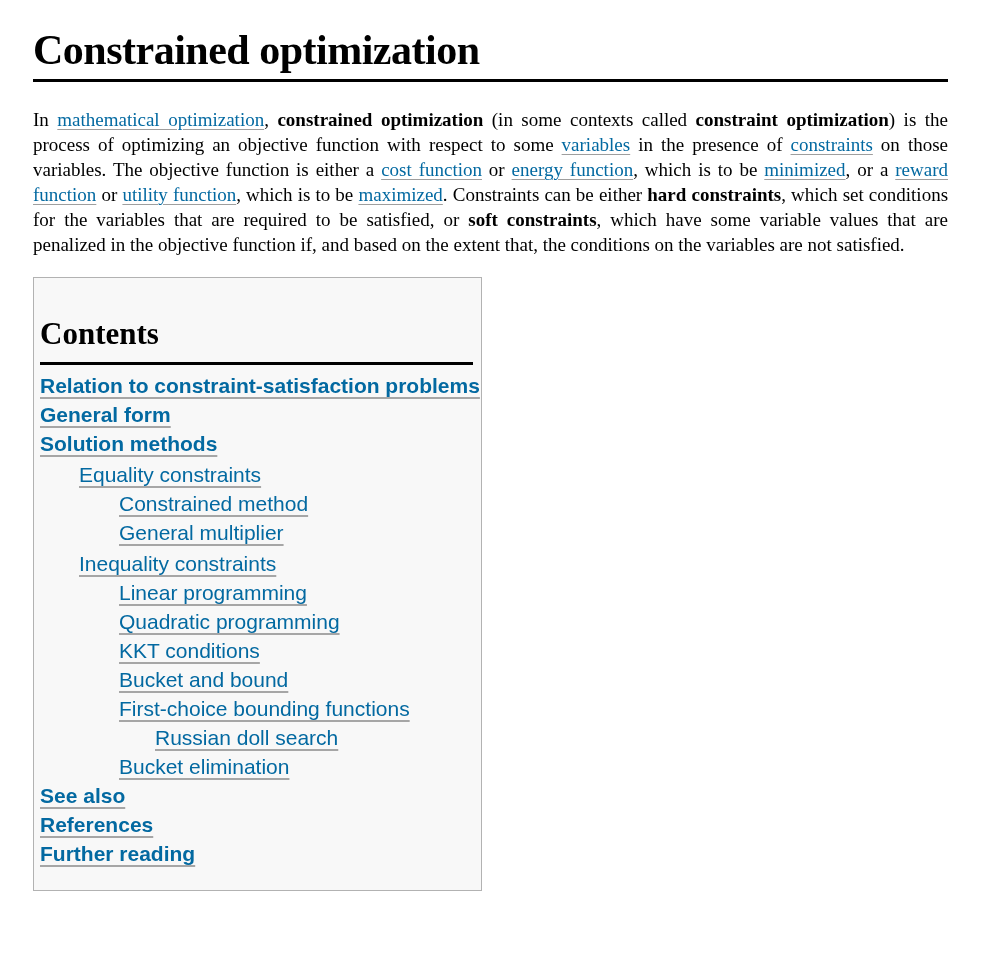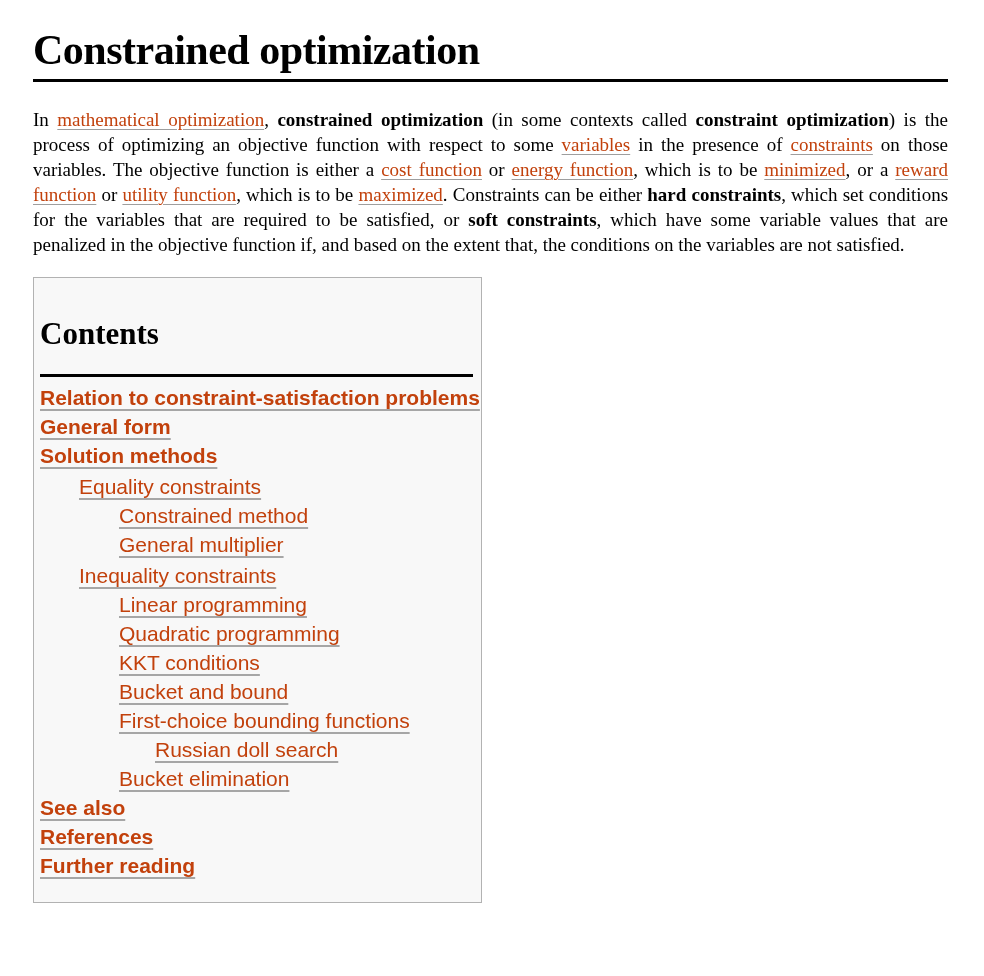--- a/index.html
+++ b/index.html
@@ -23,41 +23,41 @@
     border-bottom: 3px solid #000;
   }
 
   p.intro {
     margin-top: 25px;
     font-size: 19px;
     line-height: 25px;
     text-align: justify;
   }
   p.intro b { font-weight: bold; }
-  a { color: #c2410c; cursor: pointer; }
+  a { color: #0369a1; cursor: pointer; }
   a.ilink {
     text-decoration: underline;
     text-decoration-color: #9e9e9e;
     text-decoration-thickness: 1.3px;
     text-underline-offset: 3px;
   }
 
   .toc-box {
     margin-top: 20px;
     width: 449px;
     background: #f8f8f8;
     border: 1px solid #b2b2b2;
     padding: 38px 8px 18px 6px;
   }
   h2.toc-heading {
     font-family: "Liberation Serif", "DejaVu Serif", serif;
     font-size: 31px;
     font-weight: bold;
     line-height: 36px;
-    padding-bottom: 22px;
+    padding-bottom: 10px;
     border-bottom: 3px solid #000;
   }
   .toc-list {
     margin-top: 10px;
     font-family: "Liberation Sans", "DejaVu Sans", sans-serif;
     font-size: 21px;
   }
   .toc-item {
     line-height: 22px;
     margin-bottom: 7px;

